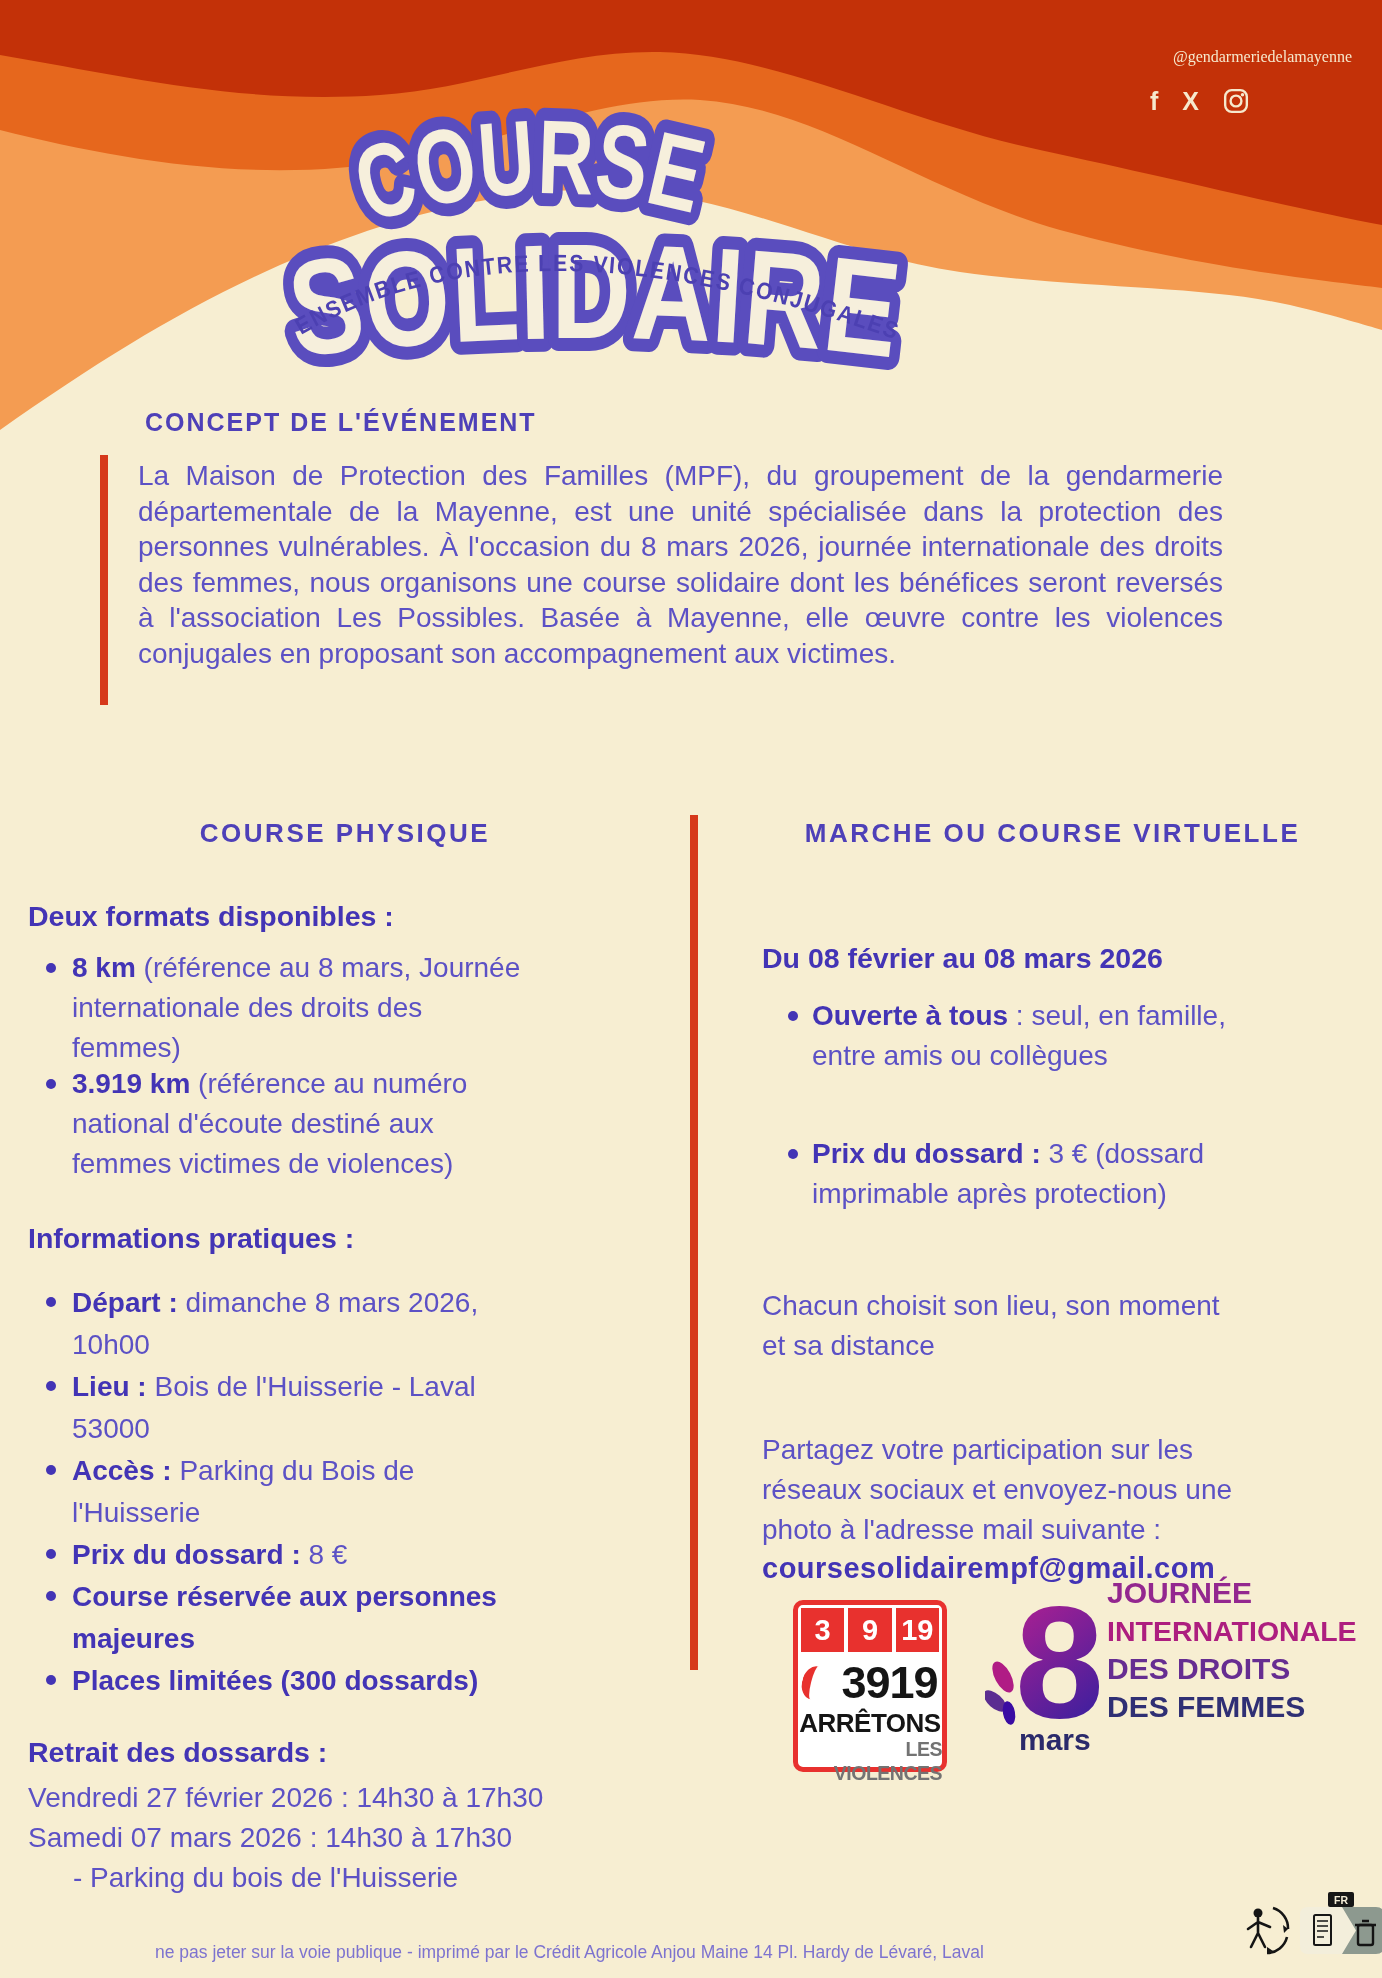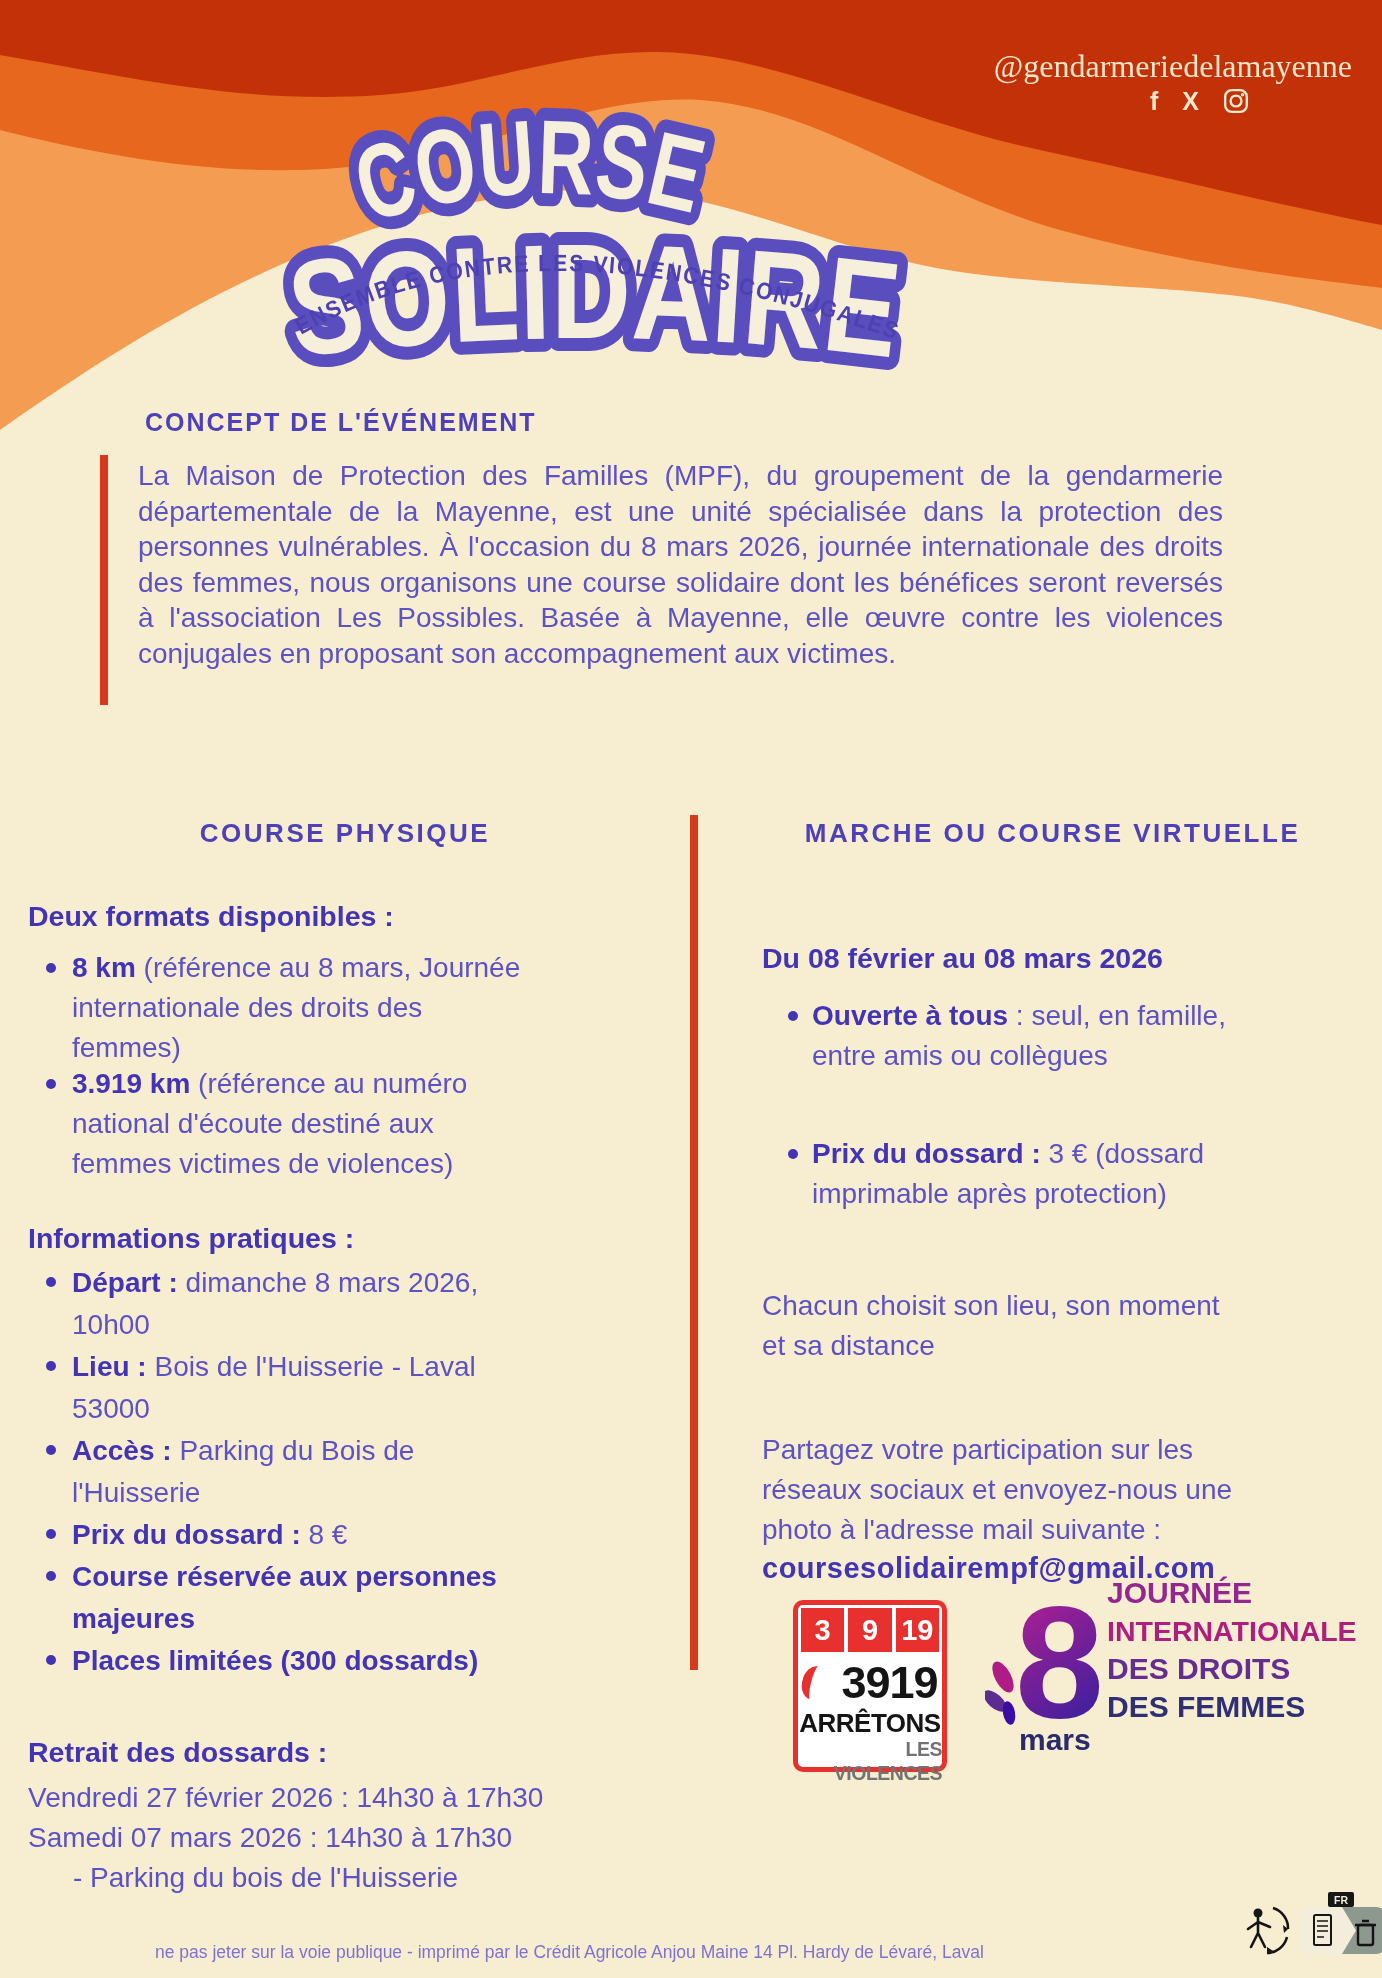--- a/index.html
+++ b/index.html
@@ -2,42 +2,42 @@
 <html><head>
 <meta charset="utf-8">
 <style>
   html,body{margin:0;padding:0;background:#f8efd5;}
   .poster{position:relative;width:1382px;height:1978px;background:#f7eed2;overflow:hidden;
           font-family:"Liberation Sans",sans-serif;color:#5c51c5;}
   .abs{position:absolute;}
   
   .waves{left:0;top:0;width:1382px;height:440px;}
   
-  .handle{right:30px;top:48px;font-family:"Liberation Serif",serif;font-size:32px;color:#f6e9cd;}
+  .handle{right:30px;top:48px;font-family:"Liberation Serif",serif;font-size:16px;color:#f6e9cd;}
   .social{left:1150px;top:88px;display:flex;gap:24px;align-items:center;color:#f6e9cd;}
   .social .g{font-size:25px;font-weight:bold;line-height:26px;}
   
   .logo-svg{left:200px;top:40px;}
   .logo-stroke{fill:none;stroke:#5a4dbe;stroke-width:26px;stroke-linejoin:round;}
   .logo-fill{fill:#f6efdc;}
   .logo-tag{fill:#4c40b2;font-weight:bold;}
   
   .concept-title{left:145px;top:408px;font-size:25px;font-weight:bold;letter-spacing:2px;color:#4e40b8;}
   .concept-bar{left:100px;top:455px;width:8px;height:250px;background:#d6391b;}
   .concept-par{left:138px;top:458px;width:1085px;font-size:28px;line-height:35.5px;text-align:justify;color:#5c51c5;}
   
   .col-h{font-size:26px;font-weight:bold;letter-spacing:2.5px;color:#4e40b8;text-align:center;}
   .divider{left:690px;top:815px;width:8px;height:855px;background:#d6391b;}
   .sub{font-size:28.5px;font-weight:bold;color:#4334b5;}
   .txt{font-size:28px;}
   b{color:#4334b5;}
   .brow{display:flex;}
   .dot{width:10px;height:10px;border-radius:50%;background:#4334b5;flex:none;margin:15px 16px 0 18px;}
   .ln{display:block;}
-  .lh40{line-height:40px;} .lh42{line-height:42px;}
+  .lh40{line-height:40px;} .lh42{line-height:42px;margin-top:20px;}
   .indent{padding-left:45px;}
   .email{font-size:29px;font-weight:bold;color:#4334b5;letter-spacing:.5px;}
   
   .hotline{left:793px;top:1600px;width:154px;height:172px;background:#fff;border:5px solid #e8312e;
            border-radius:10px;box-sizing:border-box;display:flex;flex-direction:column;}
   .hl-digits{display:flex;gap:4px;margin:3px 3px 0 3px;}
   .hl-digits span{flex:1;background:#e8312e;color:#fff;font-weight:800;font-size:29px;text-align:center;
                   line-height:44px;height:44px;}
   .hl-mid{display:flex;align-items:center;justify-content:center;gap:14px;margin-top:5px;}
   .hl-phone{width:16px;height:34px;border-left:9px solid #e8312e;border-radius:50%;transform:rotate(14deg);}

